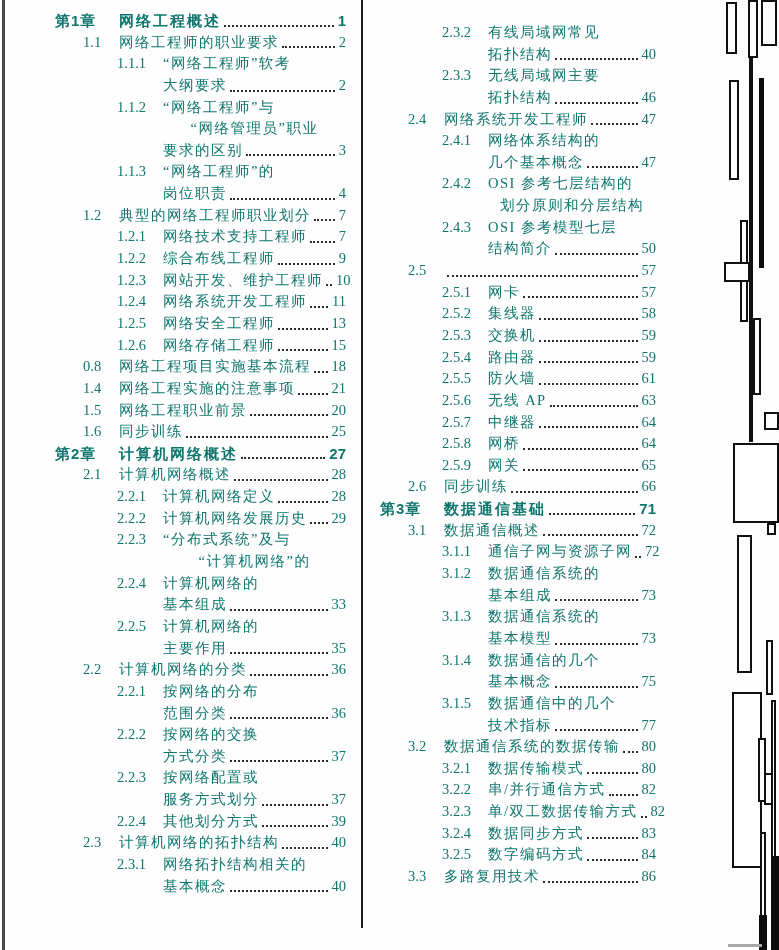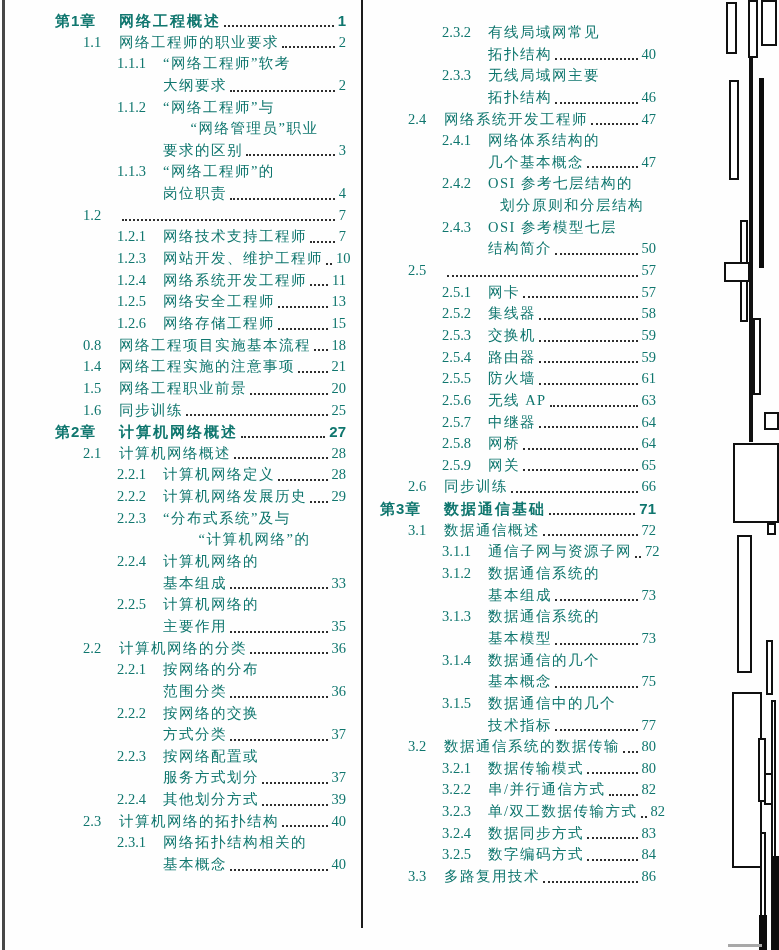--- a/index.html
+++ b/index.html
@@ -75,28 +75,35 @@
         <span class="num">1.1.3</span>
         <span class="txt">“网络工程师”的</span>
       </div>
       <div class="row subsection cont">
         <span class="txt">岗位职责</span>
         <span class="leader"></span>
         <span class="pg">4</span>
       </div>
       <div class="row section">
         <span class="num">1.2</span>
+        <span class="txt">典型的网络工程师职业划分</span>
         <span class="leader"></span>
         <span class="pg">7</span>
       </div>
       <div class="row subsection">
         <span class="num">1.2.1</span>
         <span class="txt">网络技术支持工程师</span>
         <span class="leader"></span>
         <span class="pg">7</span>
+      </div>
+      <div class="row subsection">
+        <span class="num">1.2.2</span>
+        <span class="txt">综合布线工程师</span>
+        <span class="leader"></span>
+        <span class="pg">9</span>
       </div>
       <div class="row subsection">
         <span class="num">1.2.3</span>
         <span class="txt">网站开发、维护工程师</span>
         <span class="leader"></span>
         <span class="pg">10</span>
       </div>
       <div class="row subsection">
         <span class="num">1.2.4</span>
         <span class="txt">网络系统开发工程师</span>

